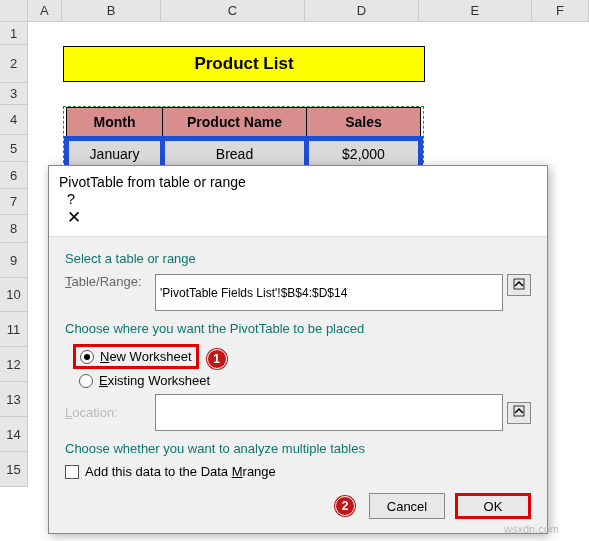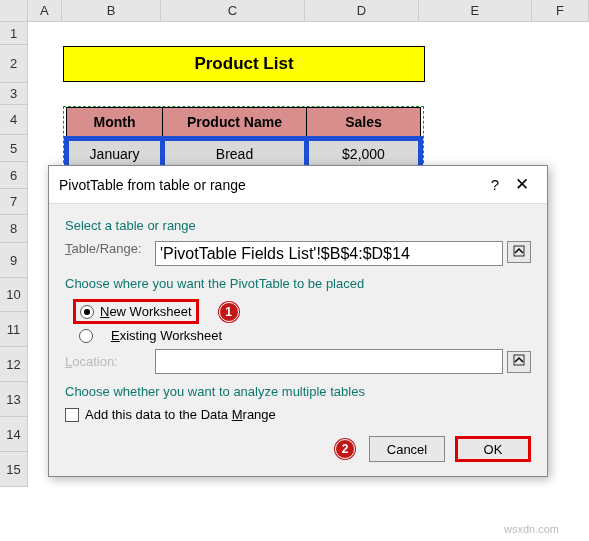--- a/index.html
+++ b/index.html
@@ -82,51 +82,52 @@
   left:48px; top:165px;
   width:500px;
   background:#f0f0f0;
   border:1px solid #888;
   box-shadow: 2px 2px 10px rgba(0,0,0,0.3);
 }
 .dialog-title {
   padding:8px 10px;
   font-size:14px;
   display:flex;
-  align-items:center;
+  align-items:flex-start;
   background:#fff;
   border-bottom:1px solid #ddd;
+  flex-direction:column;
 }
 .dialog-title-text { flex:1; }
 .dialog-title .help { width:24px; text-align:center; font-size:15px; cursor:pointer;}
 .dialog-title .close { width:30px; text-align:center; font-size:17px; cursor:pointer;}
 .dialog-body { padding:10px 16px 14px 16px; }
 .section-label { color:#0f766e; margin:4px 0 8px 0; }
 .field-row { display:flex; align-items:flex-start; margin-bottom:10px; }
 .field-label { color:#666; width:90px; }
 .field-label .u { text-decoration:underline; }
 .txt-input {
   flex:1;
-  height:25px;
+  height:37px;
   border:1px solid #888;
   background:#fff;
   padding:0 4px;
-  font-size:16px;
+  font-size:12px;
 }
 .ref-btn {
   width:24px; height:22px;
   border:1px solid #888;
   background:#e8e8e8;
   margin-left:4px;
   display:flex; align-items:center; justify-content:center;
   cursor:pointer;
 }
 .ref-btn svg { width:12px; height:12px; }
 .radio-group { margin-left:8px; }
-.radio-row { display:flex; align-items:center; margin:4px 0;gap:12px; }
+.radio-row { display:flex; align-items:flex-end; margin:4px 0; }
 .radio {
   width:14px; height:14px; border:1px solid #555; border-radius:50%;
   margin-right:6px; display:inline-flex; align-items:center; justify-content:center;
   background:#fff;
 }
 .radio.checked::after {
   content:""; width:6px; height:6px; background:#000; border-radius:50%;
 }
 .radio-label .u { text-decoration:underline; }
 .hl-red { border:3px solid #e00000; padding:2px 4px; display:inline-flex; align-items:center; }

